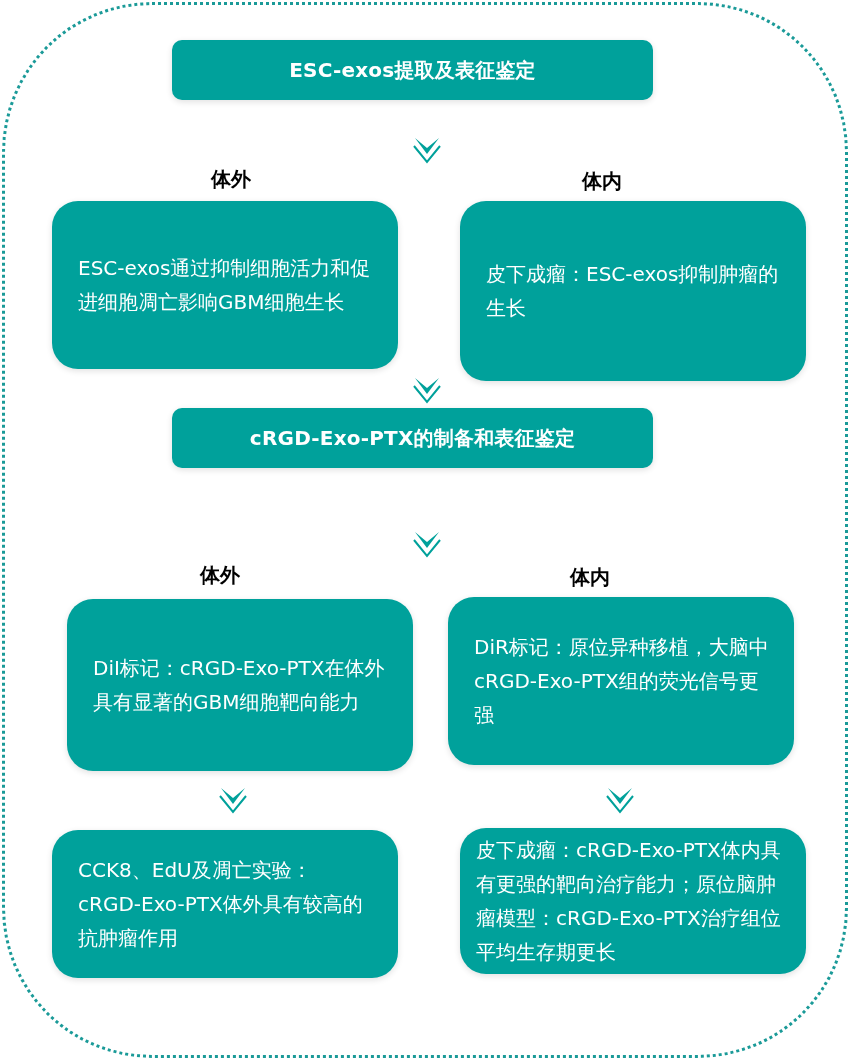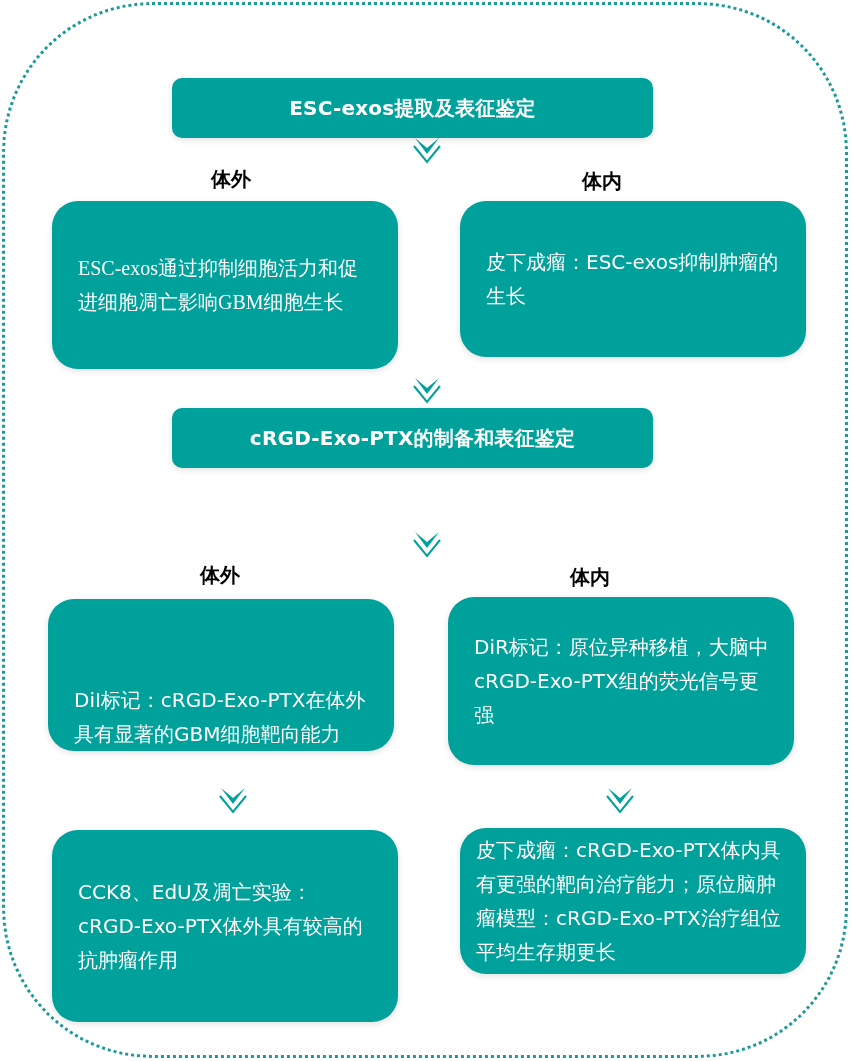--- a/index.html
+++ b/index.html
@@ -17,66 +17,66 @@
           padding:0 24px 0 26px; display:flex; align-items:center;
           box-shadow:0 2px 6px rgba(0,0,0,0.12); }
   .label { position:absolute; color:#000000; font-weight:bold; font-size:20px; }
   .arrow { position:absolute; width:30px; height:32px; }
 </style>
 </head>
 <body>
 
 <div class="frame"></div>
 
-<div class="header" style="top:40px;margin-top:38px;">ESC-exos提取及表征鉴定</div>
+<div class="header" style="top:40px;">ESC-exos提取及表征鉴定</div>
 
 <svg class="arrow" style="left:412px;top:134px;" viewBox="0 0 30 32">
   <polygon points="3,4 15,14 27,4 15,20" fill="#00a19b"></polygon>
   <polyline points="2,12 15,28 28,12" fill="none" stroke="#00a19b" stroke-width="2"></polyline>
 </svg>
 
 <div class="label" style="left:211px;top:166px;">体外</div>
 <div class="label" style="left:582px;top:168px;">体内</div>
 
-<div class="card" style="left:52px;top:201px;height:168px;font-family:Liberation Serif, serif;">
+<div class="card" style="left:52px;top:201px;height:168px;">
   <span>ESC-exos通过抑制细胞活力和促进细胞凋亡影响GBM细胞生长</span>
 </div>
-<div class="card" style="left:460px;top:201px;height:156px;">
+<div class="card" style="left:460px;top:201px;height:180px;">
   <span>皮下成瘤：ESC-exos抑制肿瘤的生长</span>
 </div>
 
 <svg class="arrow" style="left:412px;top:374px;" viewBox="0 0 30 32">
   <polygon points="3,4 15,14 27,4 15,20" fill="#00a19b"></polygon>
   <polyline points="2,12 15,28 28,12" fill="none" stroke="#00a19b" stroke-width="2"></polyline>
 </svg>
 
 <div class="header" style="top:408px;">cRGD-Exo-PTX的制备和表征鉴定</div>
 
 <svg class="arrow" style="left:412px;top:528px;" viewBox="0 0 30 32">
   <polygon points="3,4 15,14 27,4 15,20" fill="#00a19b"></polygon>
   <polyline points="2,12 15,28 28,12" fill="none" stroke="#00a19b" stroke-width="2"></polyline>
 </svg>
 
 <div class="label" style="left:200px;top:562px;">体外</div>
 <div class="label" style="left:570px;top:564px;">体内</div>
 
-<div class="card" style="left:48px;top:599px;height:152px;align-items:flex-end;">
+<div class="card" style="left:67px;top:599px;height:172px;">
   <span>DiI标记：cRGD-Exo-PTX在体外具有显著的GBM细胞靶向能力</span>
 </div>
 <div class="card" style="left:448px;top:597px;height:168px;">
   <span>DiR标记：原位异种移植，大脑中cRGD-Exo-PTX组的荧光信号更强</span>
 </div>
 
 <svg class="arrow" style="left:218px;top:784px;" viewBox="0 0 30 32">
   <polygon points="3,4 15,14 27,4 15,20" fill="#00a19b"></polygon>
   <polyline points="2,12 15,28 28,12" fill="none" stroke="#00a19b" stroke-width="2"></polyline>
 </svg>
 <svg class="arrow" style="left:605px;top:784px;" viewBox="0 0 30 32">
   <polygon points="3,4 15,14 27,4 15,20" fill="#00a19b"></polygon>
   <polyline points="2,12 15,28 28,12" fill="none" stroke="#00a19b" stroke-width="2"></polyline>
 </svg>
 
-<div class="card" style="left:52px;top:830px;height:192px;">
+<div class="card" style="left:52px;top:830px;height:148px;">
   <span>CCK8、EdU及凋亡实验：cRGD-Exo-PTX体外具有较高的抗肿瘤作用</span>
 </div>
 <div class="card" style="left:460px;top:828px;height:146px;padding:0 20px 0 16px;line-height:34px;align-items:center;">
   <span>皮下成瘤：cRGD-Exo-PTX体内具有更强的靶向治疗能力；原位脑肿瘤模型：cRGD-Exo-PTX治疗组位平均生存期更长</span>
 </div>
 
 </body></html>

